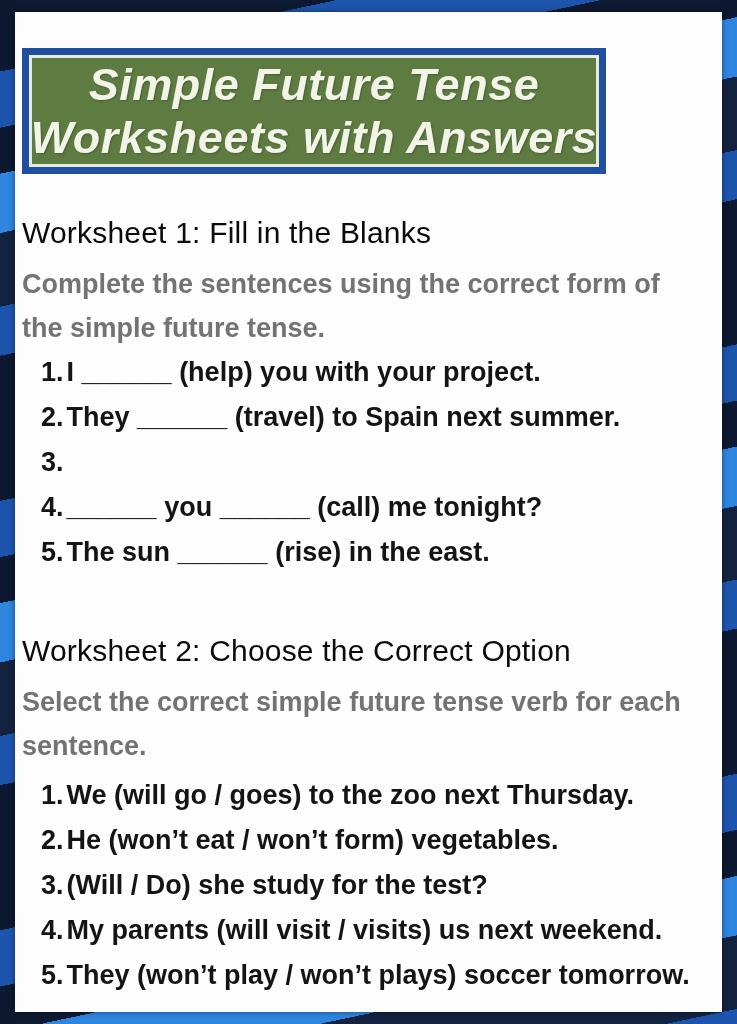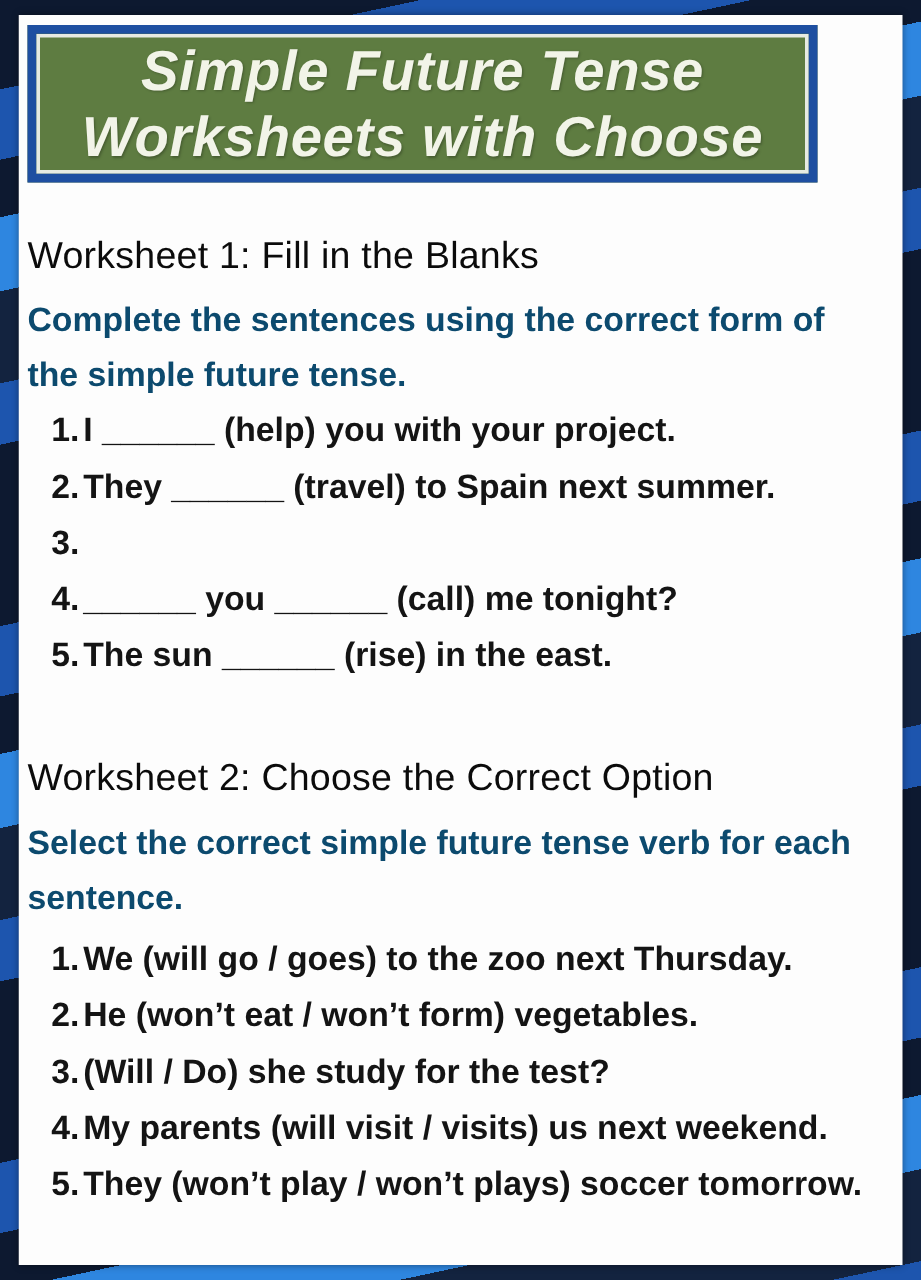--- a/index.html
+++ b/index.html
@@ -26,26 +26,27 @@
     position: absolute;
     left: 15px; top: 12px;
     width: 707px; height: 1000px;
     background: #fdfdfd;
     box-sizing: border-box;
     padding: 8px 8px 0 7px;
     box-shadow: 0 0 6px rgba(0,0,0,0.45);
   }
   .banner {
     box-sizing: border-box;
-    width: 632px; height: 126px;
+    width: 584px; height: 126px;
     background: #5e7c41;
     border: 7px solid #1e4fa1;
     box-shadow: inset 0 0 0 3px rgba(255,255,255,0.85);
     display: flex; align-items: center; justify-content: center;
     text-align: center;
+    margin-top: 28px;
   }
   .banner-title {
     font-size: 45px;
     line-height: 53px;
     font-weight: bold;
     font-style: italic;
     color: #f2f4e8;
     letter-spacing: 0.5px;
     text-shadow: 1px 1px 2px rgba(0,0,0,0.25);
   }
@@ -56,21 +57,21 @@
     font-weight: normal;
     color: #0b0b0b;
     margin: 38px 0 8px 0;
     letter-spacing: 0.2px;
   }
   section.ws2 h2 { margin-top: 55px; }
   .instructions {
     font-size: 27px;
     line-height: 44px;
     font-weight: bold;
-    color: #0c4a6e;
+    color: #737373;
     margin: 0;
     max-width: 685px;
   }
   ol.items {
     list-style: none;
     margin: 0; padding: 0 0 0 19px;
   }
   ol.items li {
     display: flex;
     align-items: baseline;
@@ -85,21 +86,21 @@
 </style>
 </head>
 <body>
 
 <div class="canvas">
   <div class="page">
 
     <div class="banner">
       <div class="banner-title">
         <span>Simple Future Tense</span><br>
-        <span>Worksheets with Choose</span>
+        <span>Worksheets with Answers</span>
       </div>
     </div>
 
     <div class="content">
 
       <section class="ws1">
         <h2>Worksheet 1: Fill in the Blanks</h2>
         <p class="instructions">Complete the sentences using the correct form of the simple future tense.</p>
         <ol class="items">
           <li>

